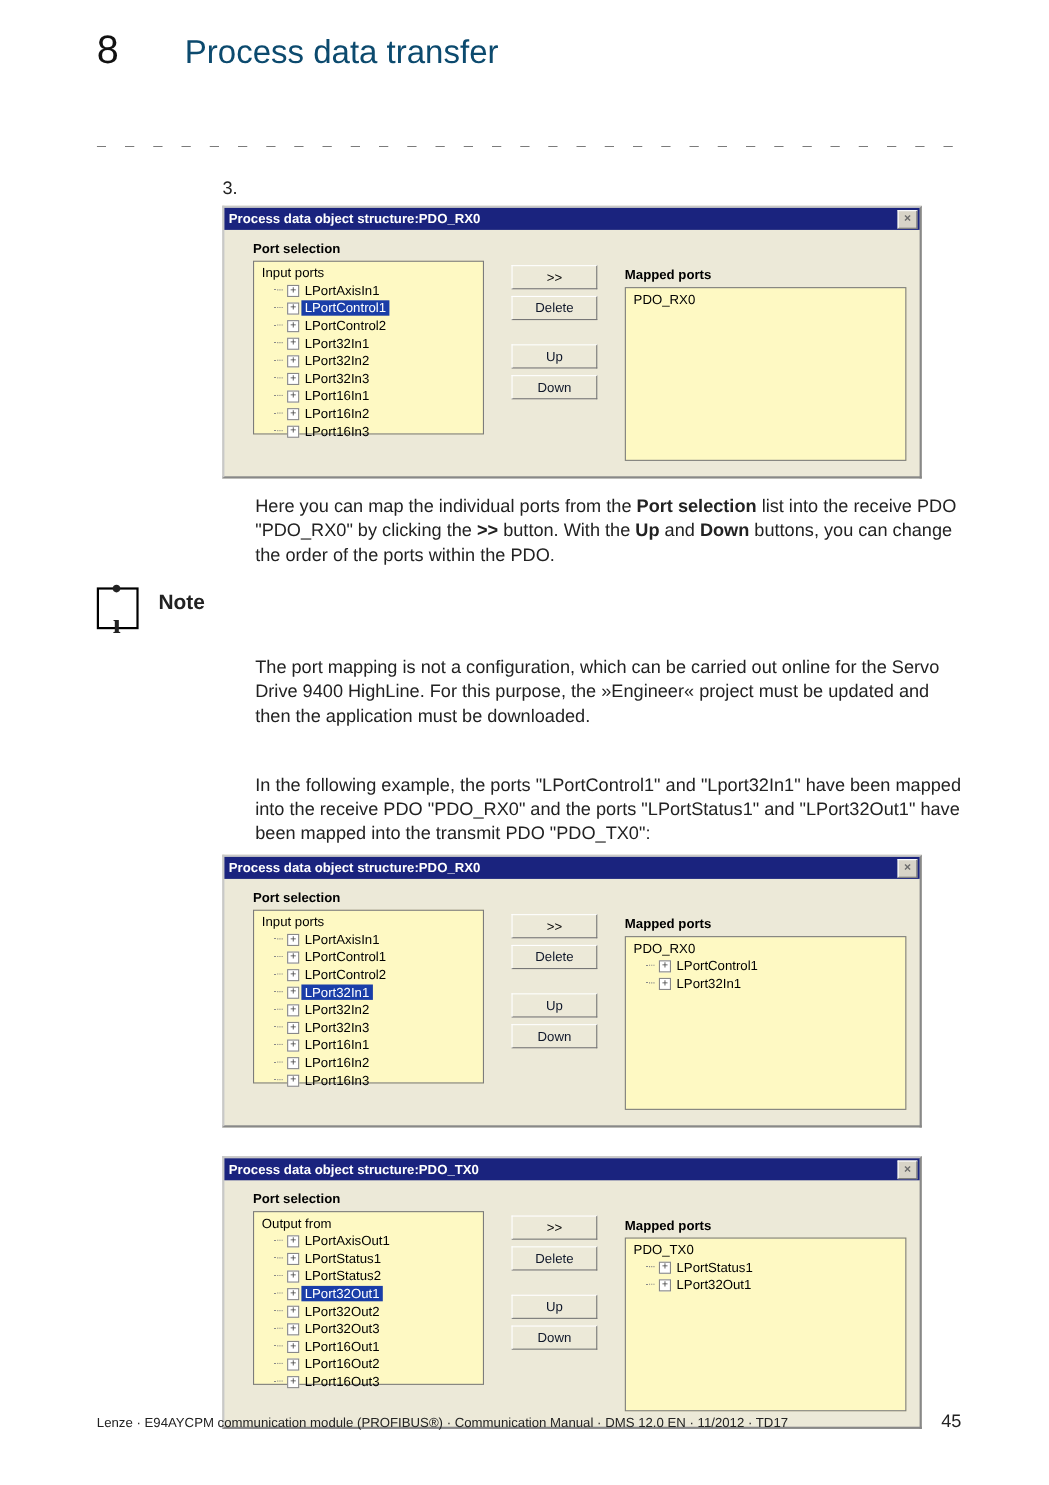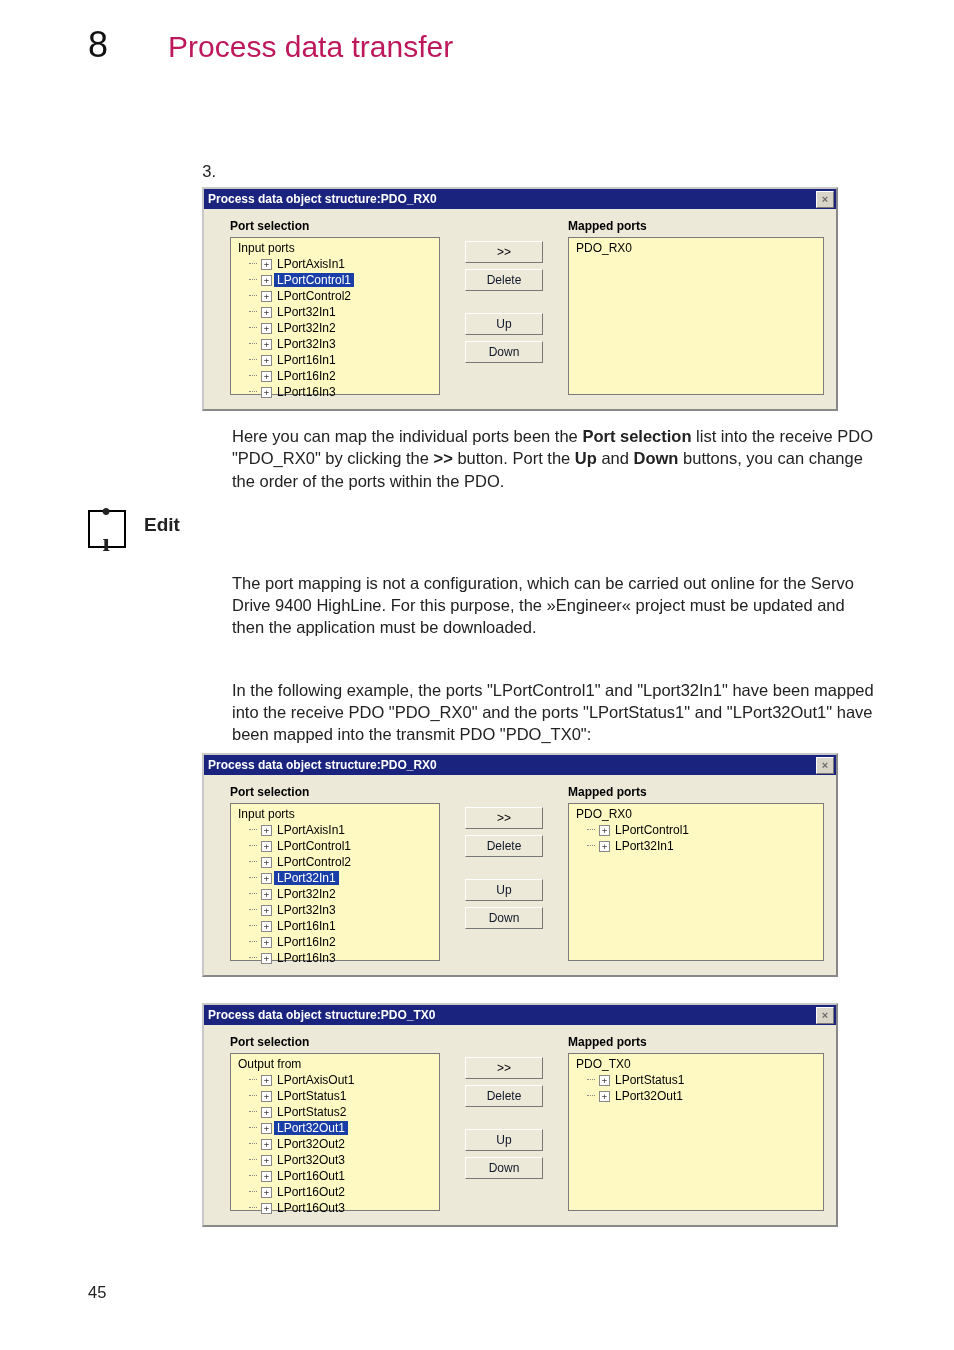--- a/index.html
+++ b/index.html
@@ -9,21 +9,21 @@
     height: 1350px;
     background: #fff;
     font-family: "Segoe UI", "Myriad Pro", Arial, sans-serif;
     color: #222;
     position: relative;
     box-sizing: border-box;
     padding: 20px 80px 0 88px;
   }
   .header-row { display:flex; align-items:baseline; gap:60px; margin-top:4px; }
   .chnum { font-size:36px; font-weight:400; color:#111; }
-  .chtitle { font-size:30px; font-weight:400; color:#be185d; }
+  .chtitle { font-size:30px; font-weight:400; color:#0c4a6e; }
   .dashed-sep {
     margin-top:52px;
     font-family: monospace;
     font-size:14px;
     letter-spacing:4.4px;
     white-space:nowrap;
     overflow:hidden;
     color:#222;
   }
   .step-row { display:flex; margin-top:28px; }
@@ -63,21 +63,21 @@
     font-family: Arial, sans-serif;
   }
   .dlg-body {
     display:flex;
     padding:10px 12px 14px 26px;
     gap:16px;
   }
   .dlg-col { display:flex; flex-direction:column; }
   .col-ports { width:210px; }
   .col-btns  { width:96px; align-items:center; padding-top:22px; }
-  .col-mapped{ flex:1; }
+  .col-mapped{ flex:1;margin-top:24px; }
   .col-title { font-weight:700; font-size:12px; margin-bottom:4px; }
   .listbox {
     background:#fef9c3;
     border:1px solid #7c7c7c;
     font-size:12px;
     padding:2px 0;
   }
   .listbox.ports { height:152px; }
   .listbox.mapped { height:152px; }
   .tree-row {
@@ -213,31 +213,31 @@
         <div class="listbox mapped">
           <div class="tree-row">
             <span class="tree-label">PDO_RX0</span>
           </div>
         </div>
       </div>
     </div>
   </div>
 
 <div class="body-text" style="margin-top:4px;">
-  <span>Here you can map the individual ports been the </span><b>Port selection</b><span> list into the receive PDO "PDO_RX0" by clicking the </span><b>&gt;&gt;</b><span> button. Port the </span><b>Up</b><span> and </span><b>Down</b><span> buttons, you can change the order of the ports within the PDO.</span>
+  <span>Here you can map the individual ports from the </span><b>Port selection</b><span> list into the receive PDO "PDO_RX0" by clicking the </span><b>&gt;&gt;</b><span> button. With the </span><b>Up</b><span> and </span><b>Down</b><span> buttons, you can change the order of the ports within the PDO.</span>
 </div>
 
 <div class="note-row">
   <div class="note-icon">
     <span style="position:relative; display:inline-block;">
       <span class="note-dot">•</span><br><span class="note-glyph">ı</span>
     </span>
   </div>
   <div style="flex:1; padding-top:4px;">
-    <div class="note-heading">Edit</div>
+    <div class="note-heading">Note</div>
   </div>
 </div>
 <div class="body-text" style="margin-top:24px;">The port mapping is not a configuration, which can be carried out online for the Servo Drive 9400 HighLine. For this purpose, the »Engineer« project must be updated and then the application must be downloaded.</div>
 
 <div class="body-text" style="margin-top:40px;">In the following example, the ports "LPortControl1" and "Lport32In1" have been mapped into the receive PDO "PDO_RX0" and the ports "LPortStatus1" and "LPort32Out1" have been mapped into the transmit PDO "PDO_TX0":</div>
 
 <div class="dialog" style="margin-top:8px;">
     <div class="dlg-titlebar">
       <span>Process data object structure:PDO_RX0</span>
       <div class="dlg-close">×</div>
@@ -387,14 +387,15 @@
           <div class="tree-row indent">
             <div class="tree-plus">+</div>
             <span class="tree-label">LPort32Out1</span>
           </div>
         </div>
       </div>
     </div>
   </div>
 
 <div class="footer">
+  <span>Lenze · E94AYCPM communication module (PROFIBUS®) · Communication Manual · DMS 12.0 EN · 11/2012 · TD17</span>
   <span class="pnum">45</span>
 </div>
 
 </body></html>

